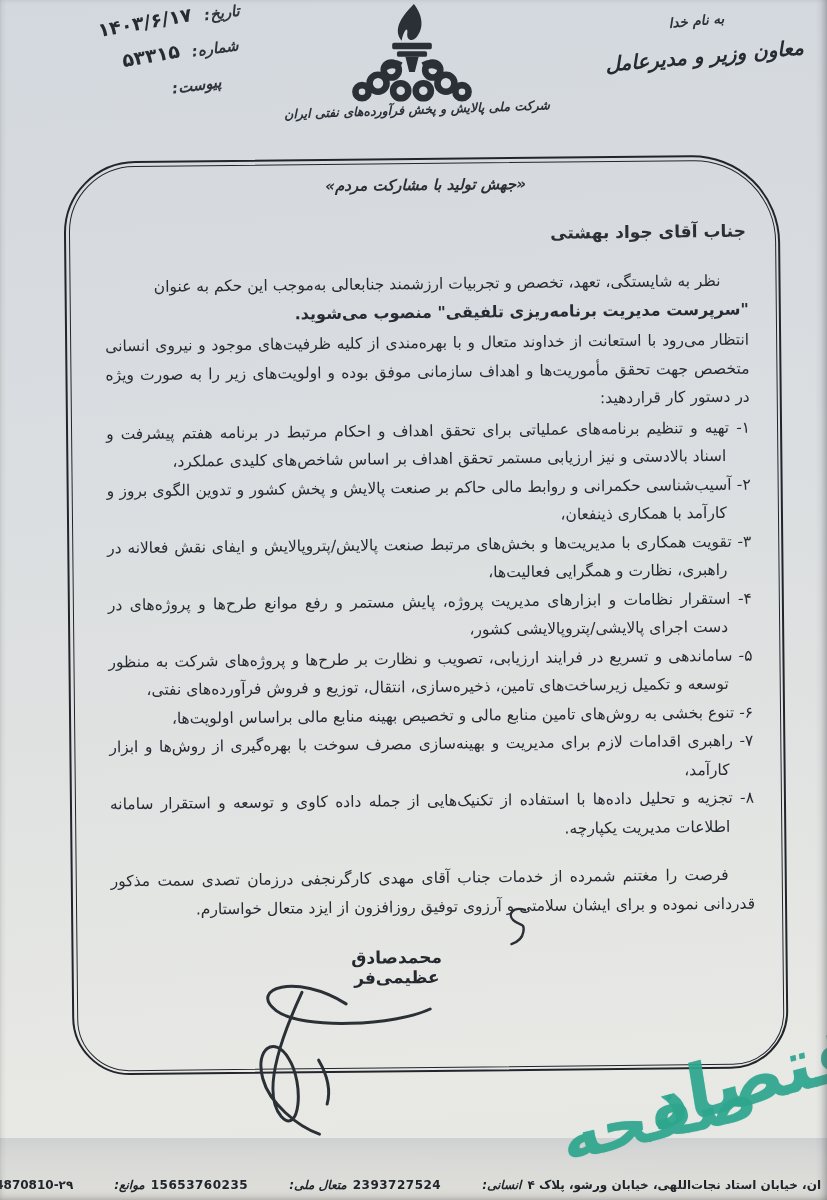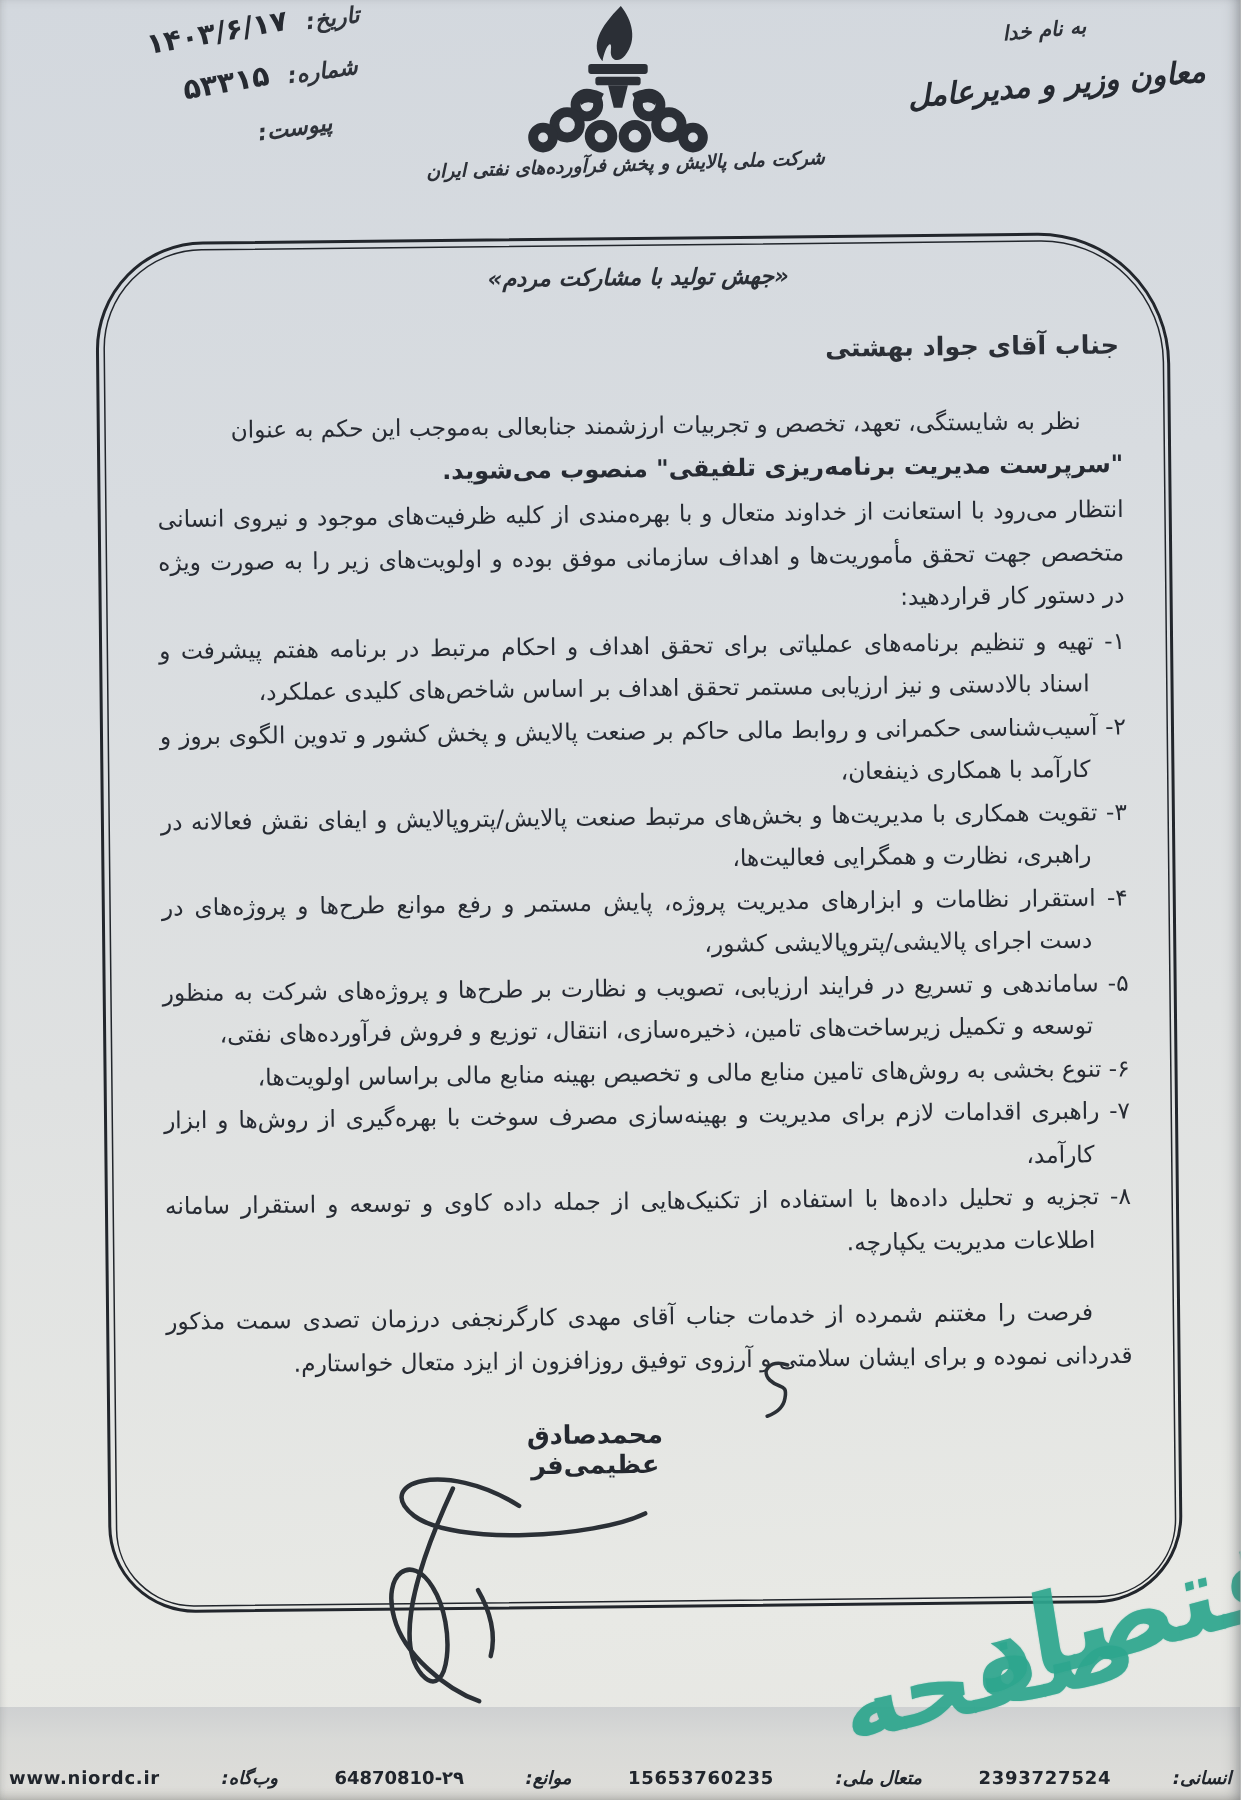--- a/index.html
+++ b/index.html
@@ -142,20 +142,23 @@
             <path d="M120 96 C128 110 132 126 128 140"></path>
           </g>
         </svg>
       </div>
     </div>
   </div>
 
   <div class="footer-band"></div>
   <div class="footer-row">
     <span class="f-item">
+      <span class="f-value">ان، خیابان استاد نجات‌اللهی، خیابان ورشو، پلاک ۴</span>
+    </span>
+    <span class="f-item">
       <span class="f-label">انسانی:</span>
       <span class="f-value" dir="ltr">2393727524</span>
     </span>
     <span class="f-item">
       <span class="f-label">متعال ملی:</span>
       <span class="f-value" dir="ltr">15653760235</span>
     </span>
     <span class="f-item">
       <span class="f-label">موانع:</span>
       <span class="f-value" dir="ltr">64870810-۲۹</span>

